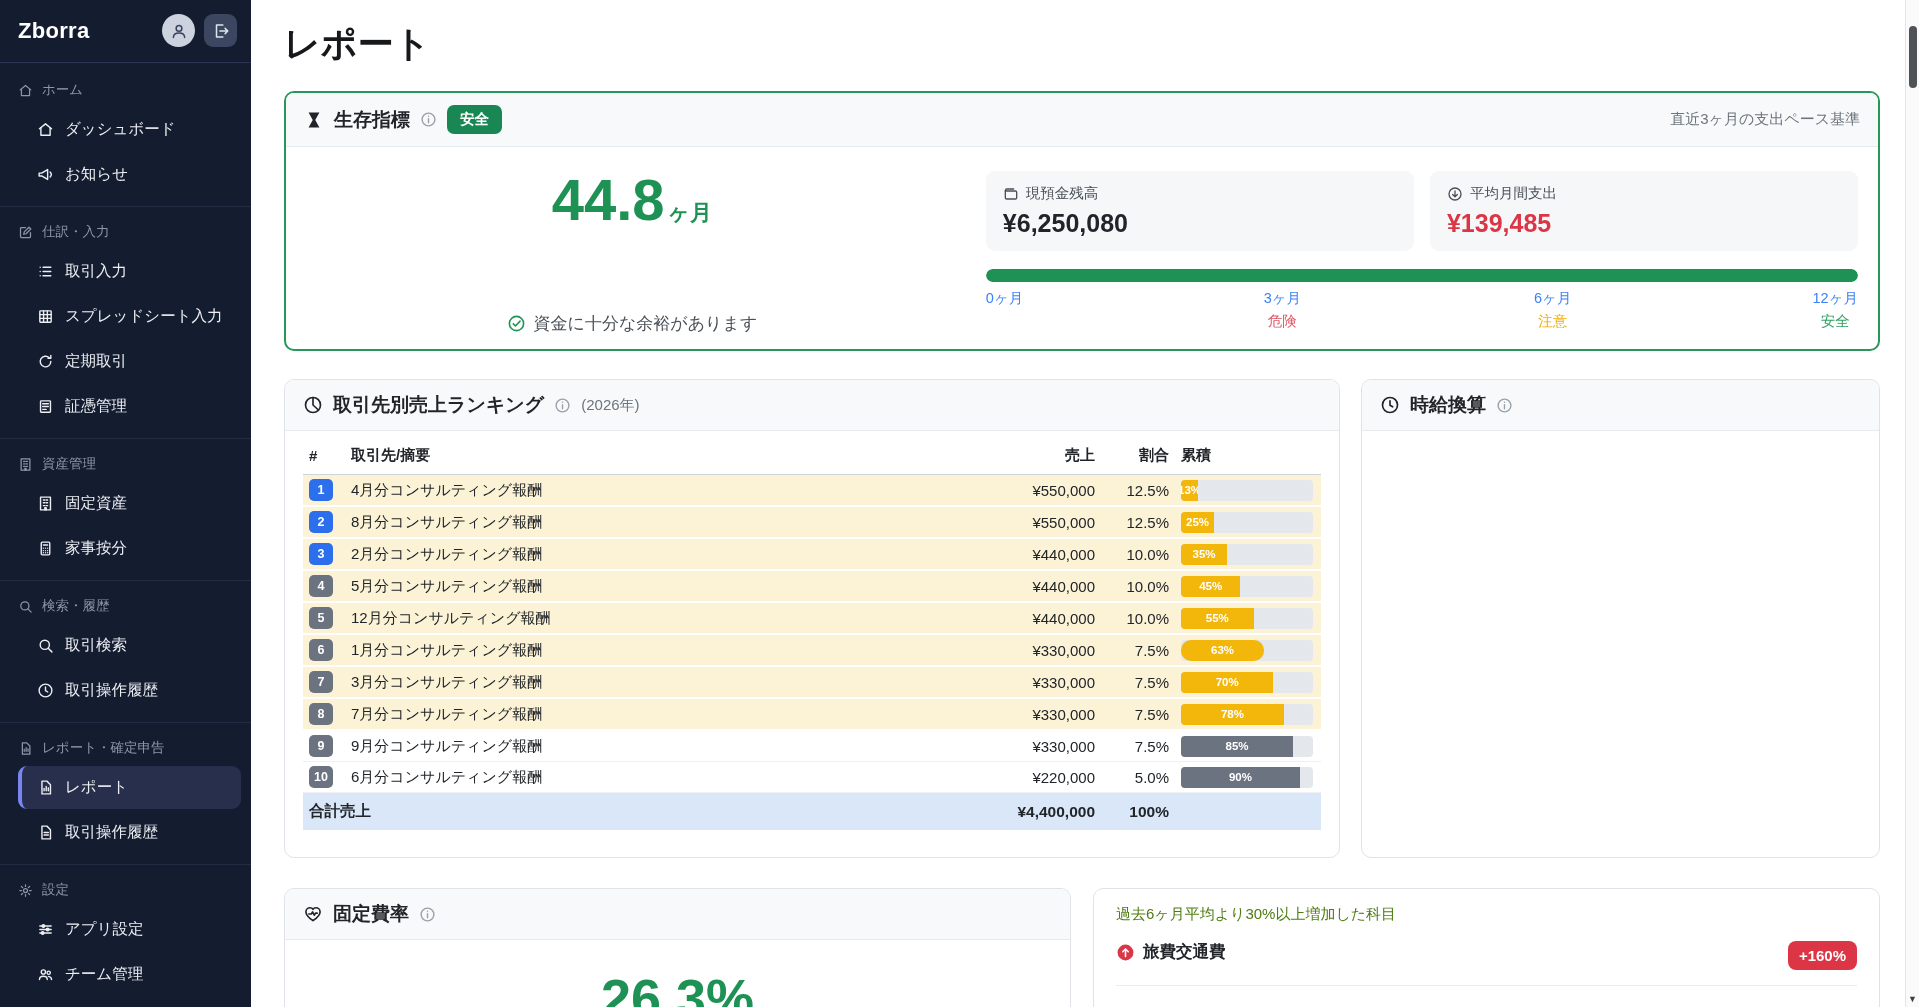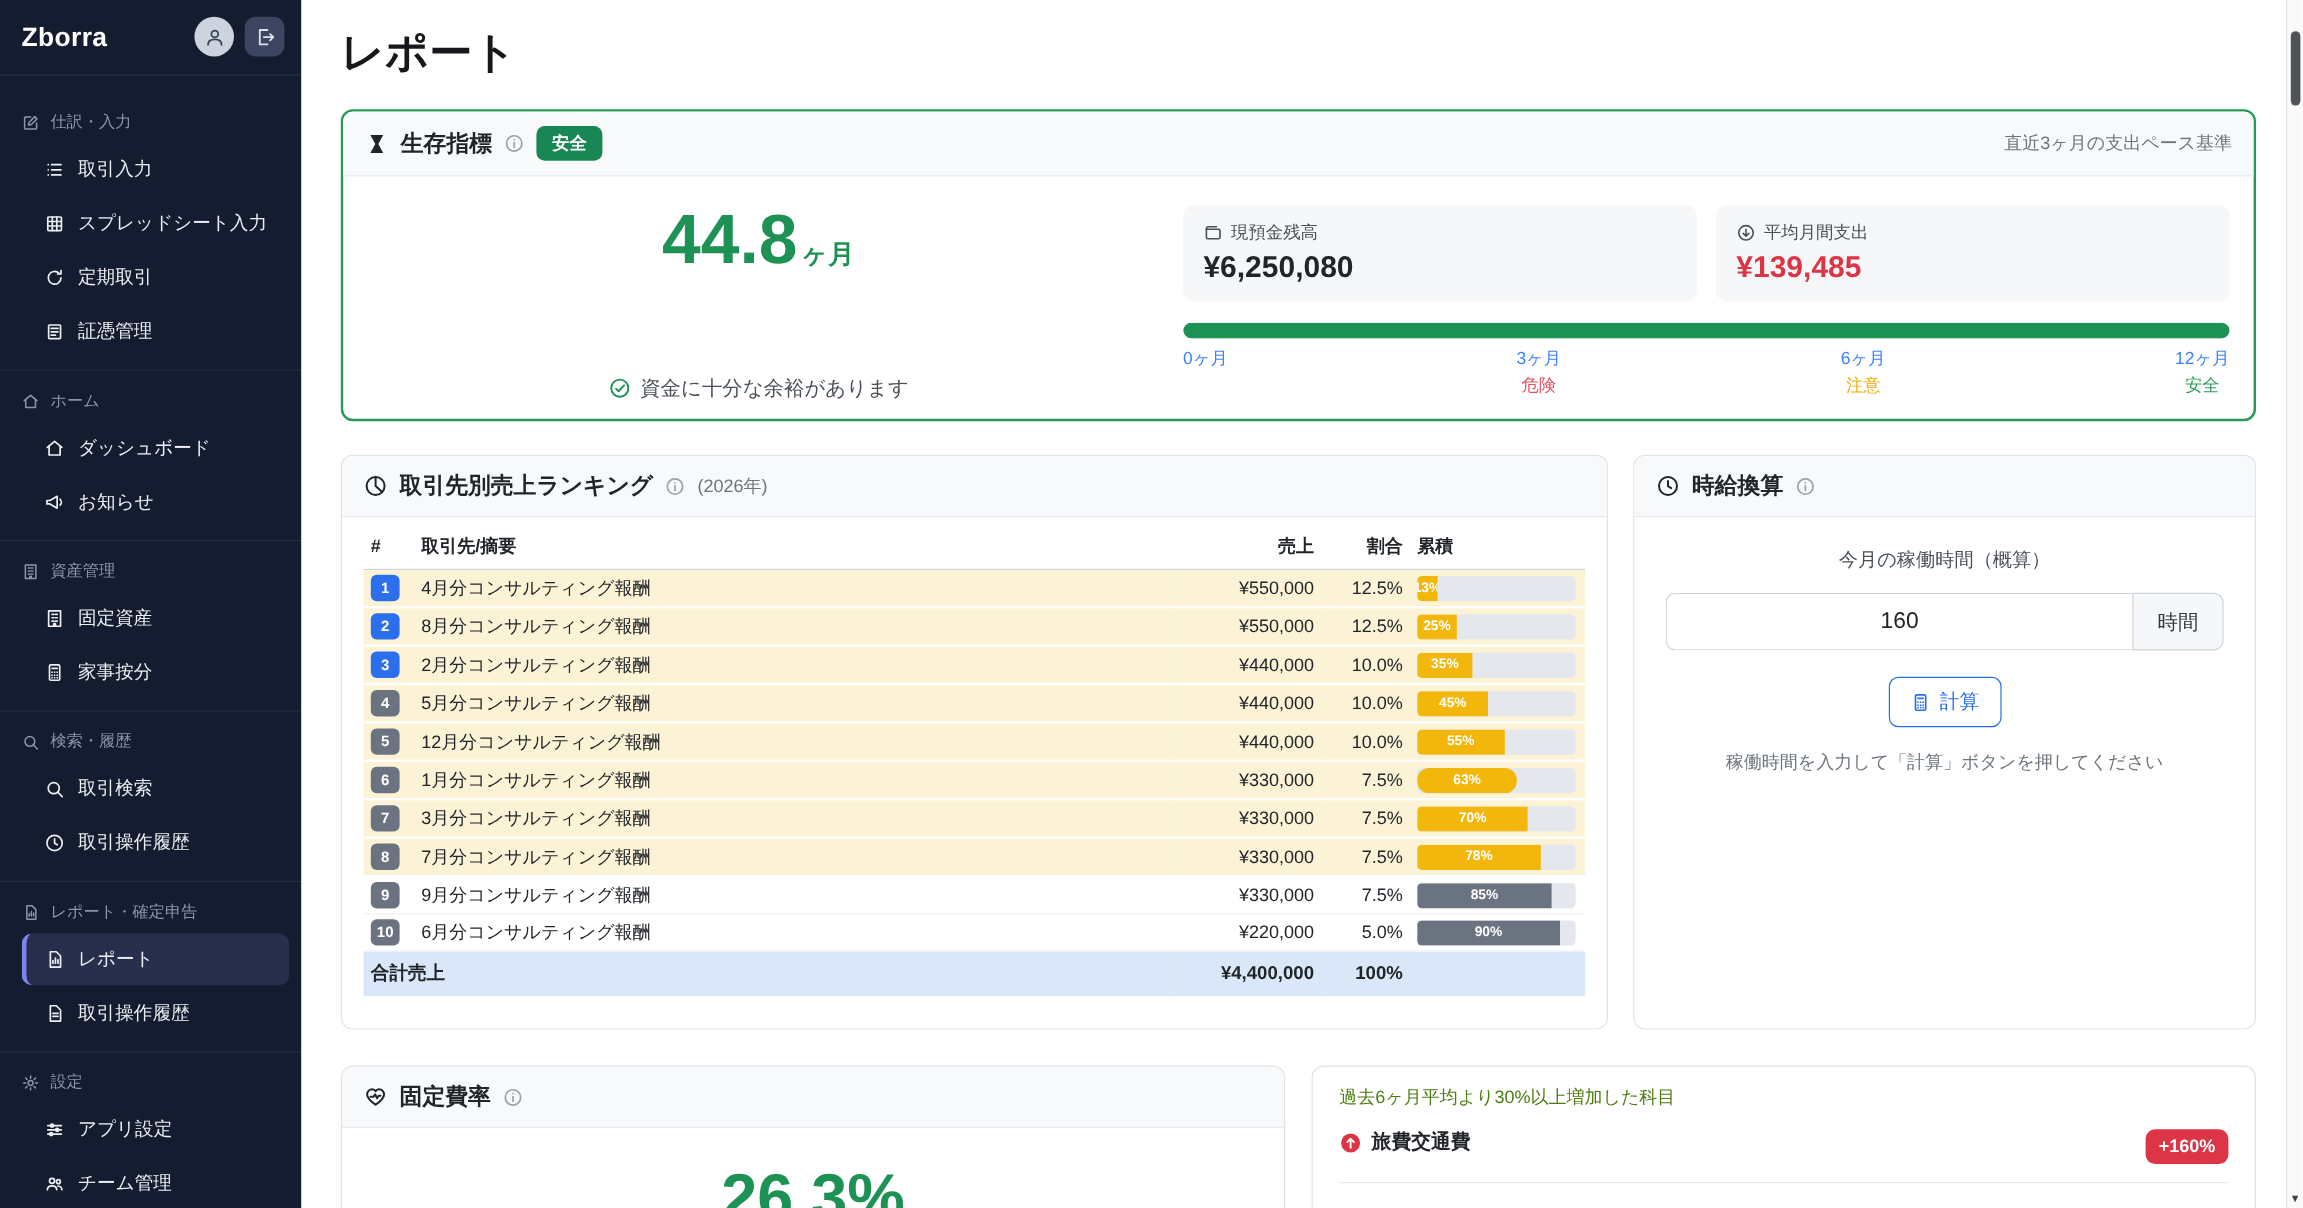--- a/index.html
+++ b/index.html
@@ -7,21 +7,21 @@
   body {
     display:flex;
     font-family:"Liberation Sans","DejaVu Sans",sans-serif;
     background:#fff; color:#212529;
   }
   .icon { display:inline-flex; flex:none; }
   .icon svg { width:100%; height:100%; display:block; }
 
   
   .sidebar { width:251px; min-width:251px; background:var(--c-sidebar-bg,#141c30); color:#e9ebef;
-             display:flex; flex-direction:column; overflow:hidden;gap:12px; }
+             display:flex; flex-direction:column; overflow:hidden; }
   .side-head { display:flex; align-items:center; justify-content:space-between;
                padding:14px 14px 15px 18px; border-bottom:1px solid #2a3350; }
   .logo { font-size:22px; font-weight:bold; color:#fff; letter-spacing:.3px; }
   .head-btns { display:flex; gap:9px; }
   .hbtn { width:33px; height:33px; display:flex; align-items:center; justify-content:center; cursor:pointer; border:none; }
   .hbtn .icon { width:18px; height:18px; }
   .hbtn.user { background:#ccd3de; color:#39445c; border-radius:50%; }
   .hbtn.logout { background:#3c4660; color:#dfe3ec; border-radius:9px; }
   .nav { flex:1; overflow:hidden; padding-top:2px; }
   .nav-section { border-bottom:1px solid #232c45; padding:6px 0 8px; }
@@ -158,20 +158,49 @@
             </svg>
           </span>
       </button>
     </div>
   </div>
   <nav class="nav">
       <div class="nav-section">
         <div class="nav-section-header">
           <span class="icon">
             <svg viewBox="0 0 24 24" fill="none" stroke="currentColor" stroke-width="2" stroke-linecap="round" stroke-linejoin="round">
+              <path d="M3.5 11 12 4l8.5 7"></path>
+              <path d="M5.5 9.5V20h13V9.5"></path>
+            </svg>
+          </span>
+          <span>ホーム</span>
+        </div>
+        <div class="nav-item">
+          <span class="icon">
+            <svg viewBox="0 0 24 24" fill="none" stroke="currentColor" stroke-width="2" stroke-linecap="round" stroke-linejoin="round">
+              <path d="M3.5 11 12 4l8.5 7"></path>
+              <path d="M5.5 9.5V20h13V9.5"></path>
+            </svg>
+          </span>
+          <span class="nav-item-label">ダッシュボード</span>
+        </div>
+        <div class="nav-item">
+          <span class="icon">
+            <svg viewBox="0 0 24 24" fill="none" stroke="currentColor" stroke-width="2" stroke-linecap="round" stroke-linejoin="round">
+              <path d="M3 10v4h3.5l8.5 5V5l-8.5 5H3z"></path>
+              <path d="M18.5 8.5a5 5 0 0 1 0 7"></path>
+            </svg>
+          </span>
+          <span class="nav-item-label">お知らせ</span>
+        </div>
+      </div>
+      <div class="nav-section">
+        <div class="nav-section-header">
+          <span class="icon">
+            <svg viewBox="0 0 24 24" fill="none" stroke="currentColor" stroke-width="2" stroke-linecap="round" stroke-linejoin="round">
               <path d="M12 4H5.5A1.5 1.5 0 0 0 4 5.5v13A1.5 1.5 0 0 0 5.5 20h13a1.5 1.5 0 0 0 1.5-1.5V12"></path>
               <path d="M17.5 3.5l3 3L13 14l-3.8.8L10 11z"></path>
             </svg>
           </span>
           <span>仕訳・入力</span>
         </div>
         <div class="nav-item">
           <span class="icon">
             <svg viewBox="0 0 24 24" fill="none" stroke="currentColor" stroke-width="2" stroke-linecap="round" stroke-linejoin="round">
               <path d="M8.5 6h11M8.5 12h11M8.5 18h11M4.5 6h.01M4.5 12h.01M4.5 18h.01"></path>
@@ -198,49 +227,20 @@
           <span class="nav-item-label">定期取引</span>
         </div>
         <div class="nav-item">
           <span class="icon">
             <svg viewBox="0 0 24 24" fill="none" stroke="currentColor" stroke-width="2" stroke-linecap="round" stroke-linejoin="round">
               <rect x="5" y="4" width="14" height="16" rx="1"></rect>
               <path d="M8 8h8M8 12h8M8 16h5"></path>
             </svg>
           </span>
           <span class="nav-item-label">証憑管理</span>
-        </div>
-      </div>
-      <div class="nav-section">
-        <div class="nav-section-header">
-          <span class="icon">
-            <svg viewBox="0 0 24 24" fill="none" stroke="currentColor" stroke-width="2" stroke-linecap="round" stroke-linejoin="round">
-              <path d="M3.5 11 12 4l8.5 7"></path>
-              <path d="M5.5 9.5V20h13V9.5"></path>
-            </svg>
-          </span>
-          <span>ホーム</span>
-        </div>
-        <div class="nav-item">
-          <span class="icon">
-            <svg viewBox="0 0 24 24" fill="none" stroke="currentColor" stroke-width="2" stroke-linecap="round" stroke-linejoin="round">
-              <path d="M3.5 11 12 4l8.5 7"></path>
-              <path d="M5.5 9.5V20h13V9.5"></path>
-            </svg>
-          </span>
-          <span class="nav-item-label">ダッシュボード</span>
-        </div>
-        <div class="nav-item">
-          <span class="icon">
-            <svg viewBox="0 0 24 24" fill="none" stroke="currentColor" stroke-width="2" stroke-linecap="round" stroke-linejoin="round">
-              <path d="M3 10v4h3.5l8.5 5V5l-8.5 5H3z"></path>
-              <path d="M18.5 8.5a5 5 0 0 1 0 7"></path>
-            </svg>
-          </span>
-          <span class="nav-item-label">お知らせ</span>
         </div>
       </div>
       <div class="nav-section">
         <div class="nav-section-header">
           <span class="icon">
             <svg viewBox="0 0 24 24" fill="none" stroke="currentColor" stroke-width="2" stroke-linecap="round" stroke-linejoin="round">
               <rect x="5" y="3" width="14" height="18"></rect>
               <path d="M9 7h2m2 0h2M9 11h2m2 0h2M9 15h2m2 0h2M11 21v-3h2v3"></path>
             </svg>
           </span>
@@ -635,37 +635,20 @@
             </svg>
           </span>
         <span class="card-title">時給換算</span>
         <span class="icon info-icon">
             <svg viewBox="0 0 24 24" fill="none" stroke="currentColor" stroke-width="2" stroke-linecap="round" stroke-linejoin="round">
               <circle cx="12" cy="12" r="9"></circle>
               <path d="M12 11v5.5M12 7.5h.01"></path>
             </svg>
           </span>
       </div>
-      <div class="hourly-body">
-        <div class="hourly-label">今月の稼働時間（概算）</div>
-        <div class="input-group">
-          <input class="hours-input" type="text" value="160" style="">
-          <span class="input-addon">時間</span>
-        </div>
-        <button class="calc-btn">
-          <span class="icon">
-              <svg viewBox="0 0 24 24" fill="none" stroke="currentColor" stroke-width="2" stroke-linecap="round" stroke-linejoin="round">
-                <rect x="6" y="3" width="12" height="18" rx="1.5"></rect>
-                <path d="M9 7h6M9 11.5h.01M12 11.5h.01M15 11.5h.01M9 15h.01M12 15h.01M15 15h.01M9 18h.01M12 18h.01M15 18h.01"></path>
-              </svg>
-            </span>
-          <span>計算</span>
-        </button>
-        <div class="hourly-hint">稼働時間を入力して「計算」ボタンを押してください</div>
-      </div>
     </section>
   </div>
 
   <div class="row3">
     <section class="card fixed-card">
       <div class="card-head">
         <span class="icon head-icon">
             <svg viewBox="0 0 24 24" fill="none" stroke="currentColor" stroke-width="2" stroke-linecap="round" stroke-linejoin="round">
               <path d="M12 20C7 16.5 3.5 13 3.5 9.5 3.5 6.5 6 4.5 8.5 4.5c1.7 0 3 1 3.5 2 .5-1 1.8-2 3.5-2 2.5 0 5 2 5 5 0 3.5-3.5 7-8.5 10.5z"></path>
               <path d="M7 12h3l1.5-2.5 2 4L15 11h2"></path>

